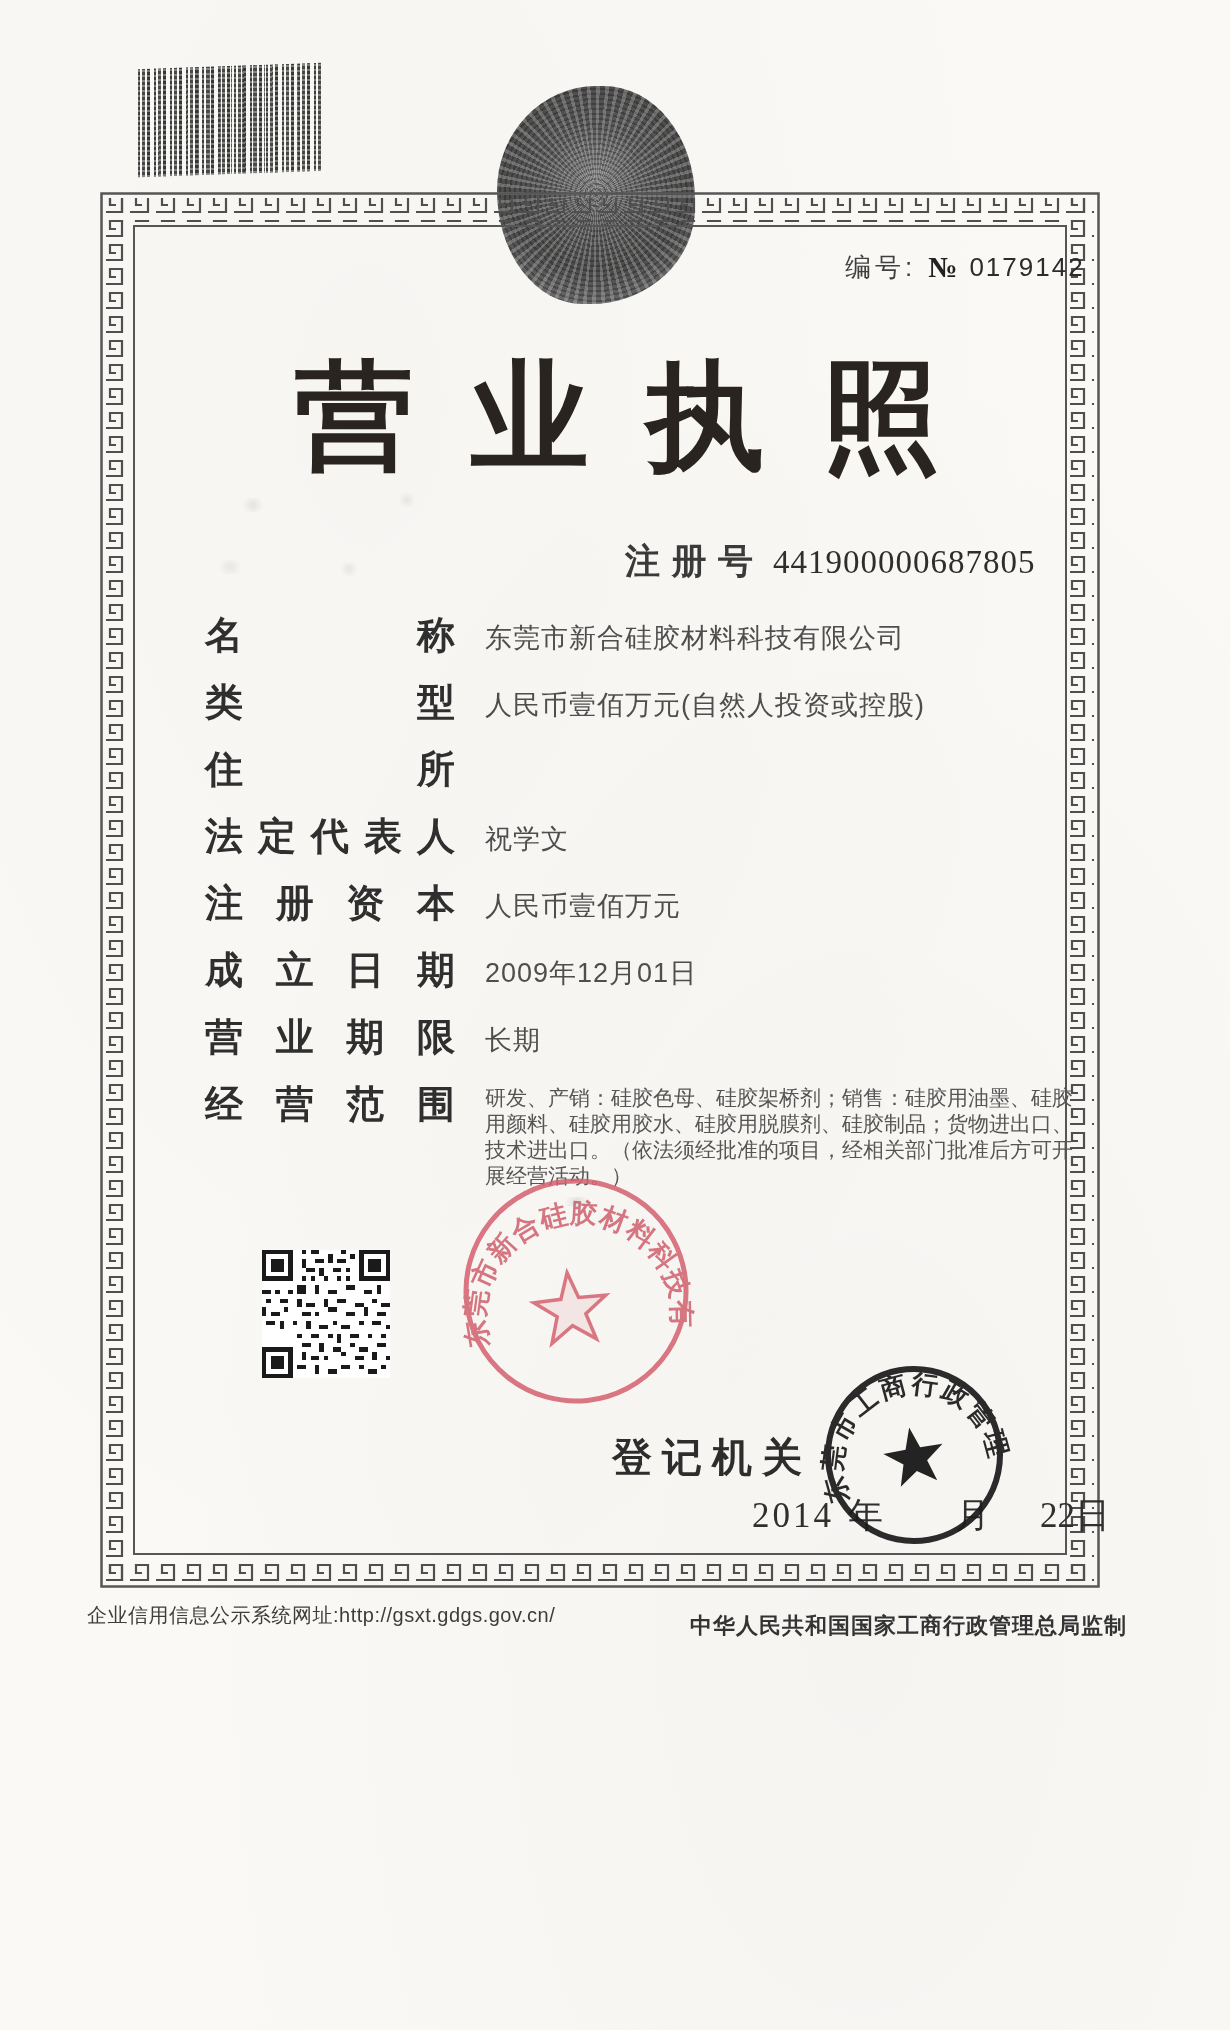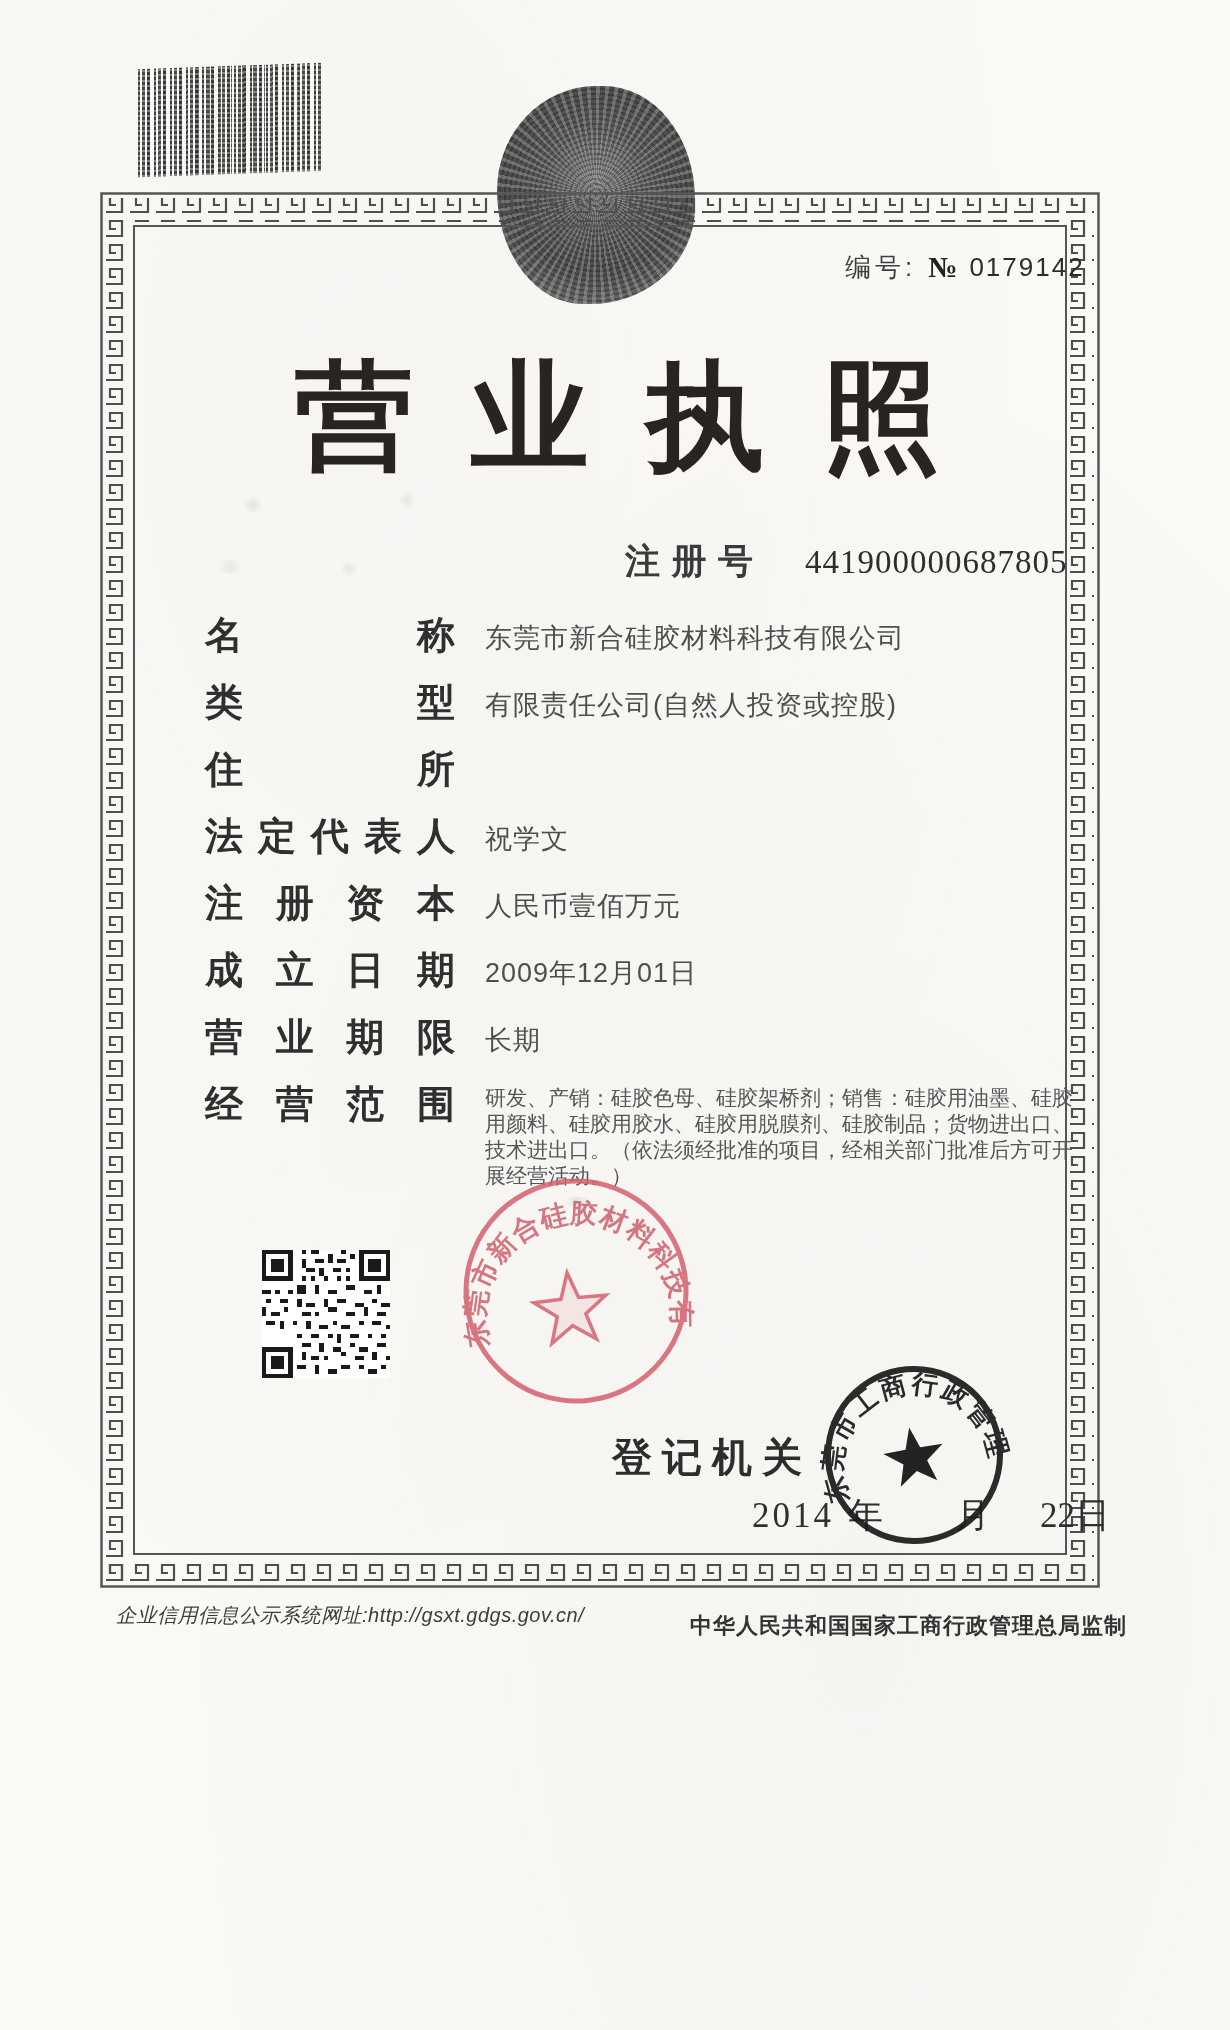--- a/index.html
+++ b/index.html
@@ -40,21 +40,21 @@
   .serial{position:absolute;left:845px;top:250px;display:flex;align-items:center;gap:12px;}
   .serial .cjk{font-size:26px;color:#3f3f3f;letter-spacing:4px;}
   .serial .nosym{font-family:"Liberation Serif",serif;font-weight:900;font-size:29px;color:#222;}
   .serial .digits{font-family:Liberation Sans, sans-serif;font-size:26px;color:#2c2c2c;letter-spacing:2px;}
   
   .title{position:absolute;left:295px;top:338px;width:645px;
     font-family:"Liberation Serif",serif;font-weight:900;font-size:118px;color:#29241f;}
   
   .regline{position:absolute;left:625px;top:538px;display:flex;align-items:baseline;}
   .reglabel{width:128px;font-size:35px;font-weight:700;color:#3a3a3a;}
-  .regnum{margin-left:52px;font-family:"Liberation Serif",serif;font-size:33px;color:#2e2e2e;letter-spacing:1px;}
+  .regnum{margin-left:20px;font-family:"Liberation Serif",serif;font-size:33px;color:#2e2e2e;letter-spacing:1px;}
   
   .fields{position:absolute;left:205px;top:610px;width:905px;}
   .frow{display:flex;align-items:flex-start;height:67px;}
   .frow:last-child{height:auto;}
   .flabel{width:250px;flex:none;font-size:38px;font-weight:700;color:#2f2f2f;}
   .fvalue{margin-left:30px;padding-top:10px;font-size:27px;color:#4e4e4e;letter-spacing:1px;}
   .fvalue.small{font-size:21px;line-height:26px;width:588px;padding-top:6px;letter-spacing:0;color:#555;}
   .spread{display:flex;justify-content:space-between;}
   
   .qr{position:absolute;left:262px;top:1250px;}
@@ -63,21 +63,21 @@
   .seal-black{position:absolute;left:814px;top:1355px;transform:rotate(-10deg);opacity:.93;z-index:3;}
   
   .registrar{position:absolute;left:612px;top:1430px;width:190px;
     font-size:40px;font-weight:700;color:#2d2d2d;}
   .dateline{position:absolute;left:752px;top:1492px;display:flex;align-items:center;
     font-family:"Liberation Serif",serif;font-size:35px;color:#2f2f2f;z-index:2;}
   .dateline .year{letter-spacing:3px;}
   .dateline .u1{margin-left:14px;margin-right:72px;}
   .dateline .u2{margin-right:50px;}
   
-  .footer-left{position:absolute;left:116px;top:1602px;font-size:20px;color:#3d3d3d;letter-spacing:.5px;font-style:italic;}
+  .footer-left{position:absolute;left:87px;top:1602px;font-size:20px;color:#3d3d3d;letter-spacing:.5px;}
   .footer-right{position:absolute;left:690px;top:1600px;font-size:22px;font-weight:700;color:#333;letter-spacing:1px;margin-top:11px;}
   
   .smudge{position:absolute;background:radial-gradient(circle,rgba(90,90,90,.35),transparent 70%);border-radius:50%;}
 </style>
 </head>
 <body>
 
 <div class="page">
 
   <div class="barcode"></div>
@@ -126,21 +126,21 @@
           <span>名</span>
           <span>称</span>
         </span>
       <span class="fvalue">东莞市新合硅胶材料科技有限公司</span>
     </div>
     <div class="frow">
       <span class="flabel spread">
           <span>类</span>
           <span>型</span>
         </span>
-      <span class="fvalue">有限责任公司(自然人投资或控股)</span>
+      <span class="fvalue">人民币壹佰万元(自然人投资或控股)</span>
     </div>
     <div class="frow">
       <span class="flabel spread">
           <span>住</span>
           <span>所</span>
         </span>
     </div>
     <div class="frow">
       <span class="flabel spread">
           <span>法</span>

